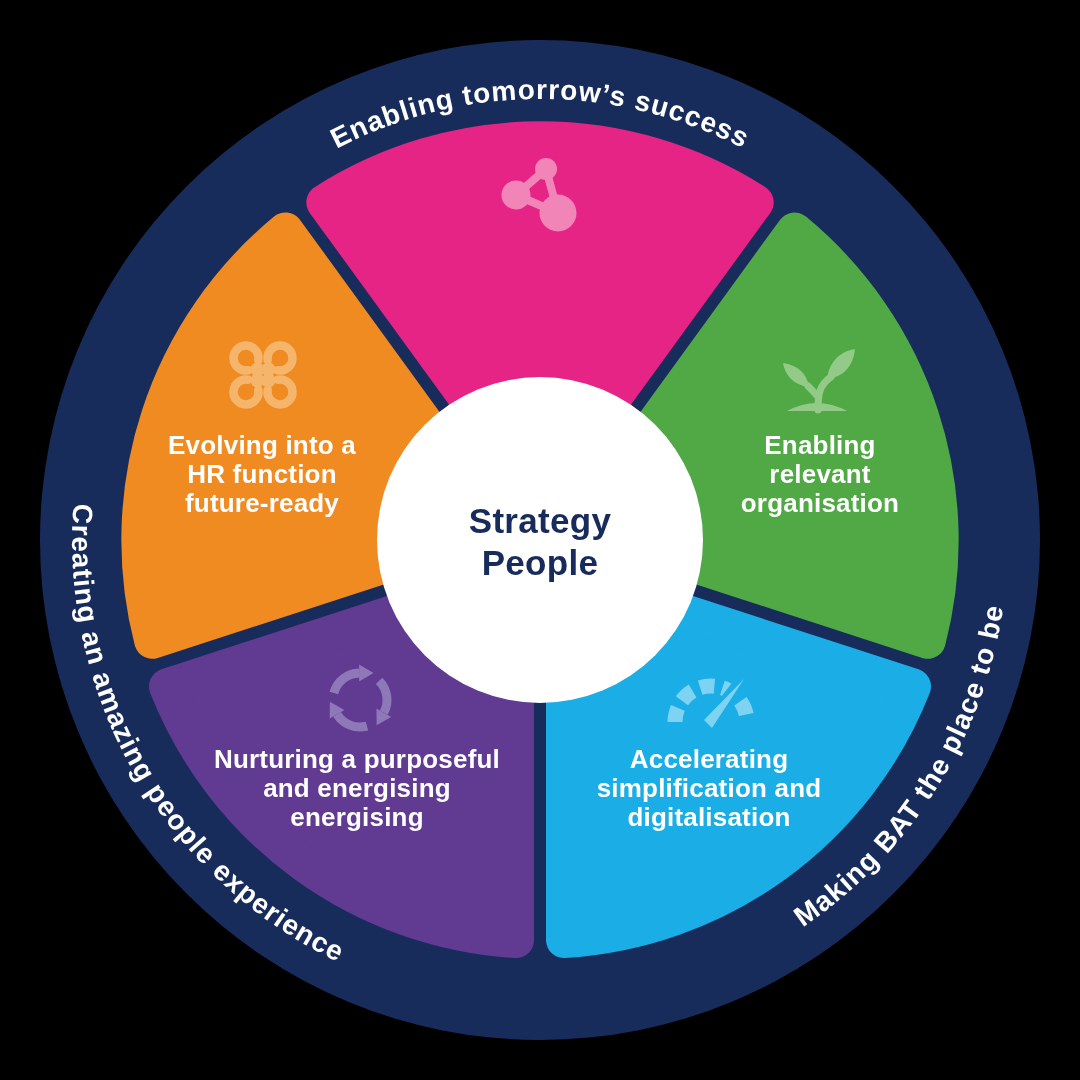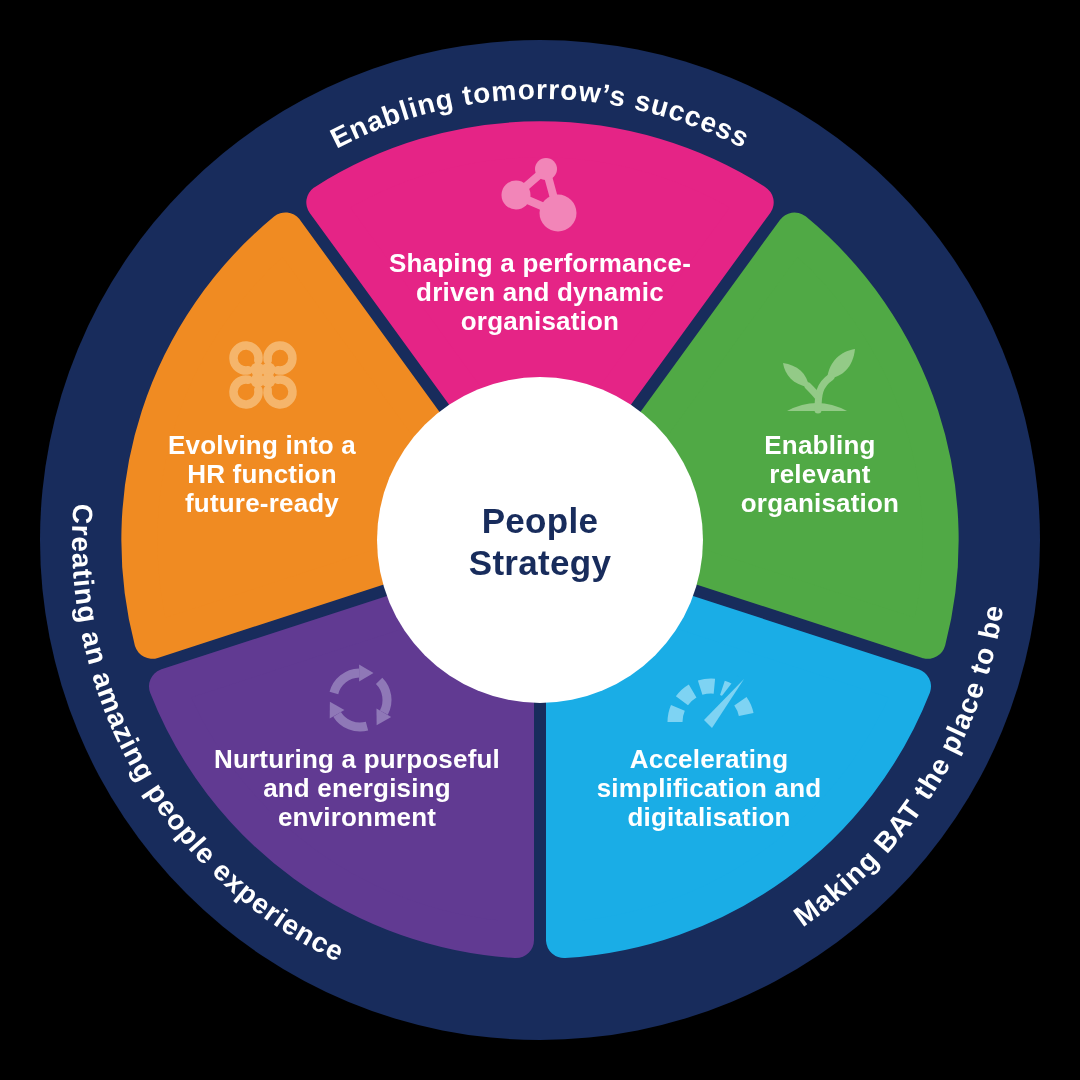--- a/index.html
+++ b/index.html
@@ -110,44 +110,39 @@
         <path d="M -14.8,-4.7 A 12.5 12.5 0 1 1 -4.7,-14.8" fill="none" stroke-width="8.5" stroke-linecap="round" stroke="#f5b56b"></path>
         <circle cx="-5.5" cy="-5.5" r="7" fill="#f5b56b"></circle>
       </g>
       <g transform="rotate(270)">
         <path d="M -14.8,-4.7 A 12.5 12.5 0 1 1 -4.7,-14.8" fill="none" stroke-width="8.5" stroke-linecap="round" stroke="#f5b56b"></path>
         <circle cx="-5.5" cy="-5.5" r="7" fill="#f5b56b"></circle>
       </g>
     </g>
   </svg>
 
-  <div class="seg-label pos-seg0">
-    <div>Shaping a performance-</div>
-    <div>driven and dynamic</div>
-    <div>organisation</div>
-  </div>
   <div class="seg-label pos-seg1">
     <div>Enabling</div>
     <div>relevant</div>
     <div>organisation</div>
   </div>
   <div class="seg-label pos-seg2">
     <div>Accelerating</div>
     <div>simplification and</div>
     <div>digitalisation</div>
   </div>
   <div class="seg-label pos-seg3">
     <div>Nurturing a purposeful</div>
     <div>and energising</div>
-    <div>environment</div>
+    <div>energising</div>
   </div>
   <div class="seg-label pos-seg4">
     <div>Evolving into a</div>
     <div>HR function</div>
     <div>future-ready</div>
   </div>
 
   <div class="center-title" style="color: rgb(24, 44, 92);">
+    <div>Strategy</div>
     <div>People</div>
-    <div>Strategy</div>
   </div>
 
 </div>
 
 </body></html>

